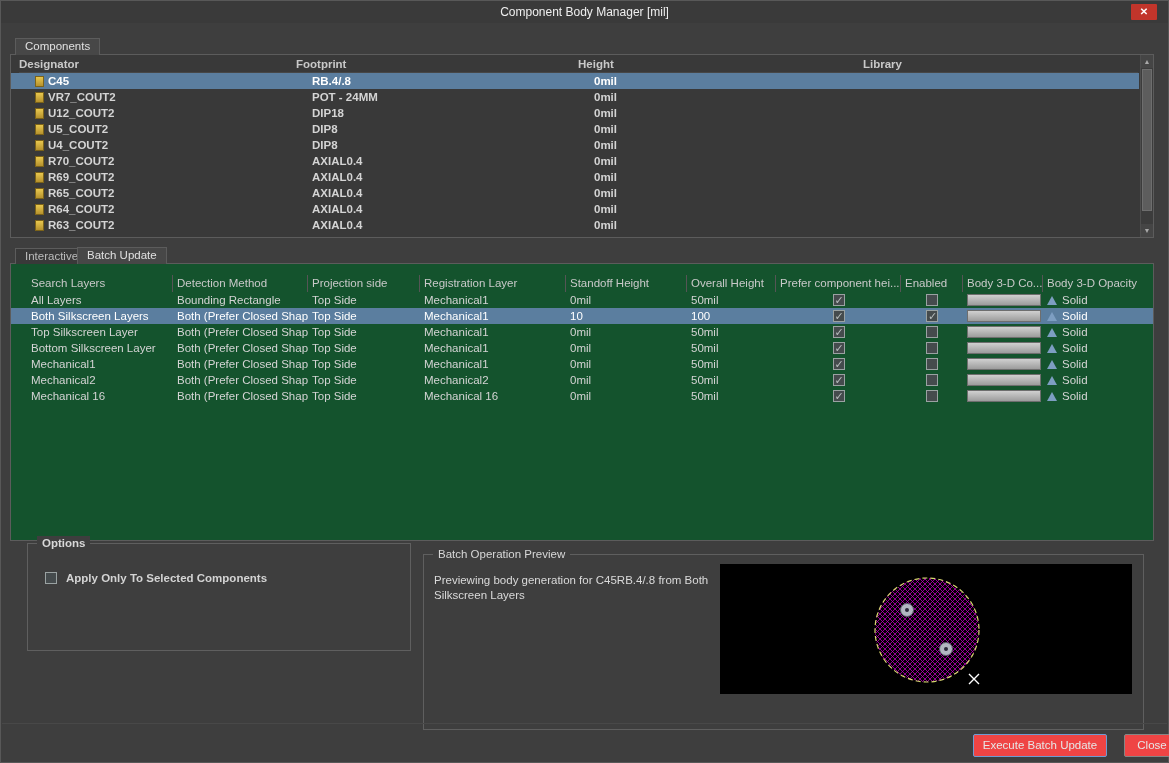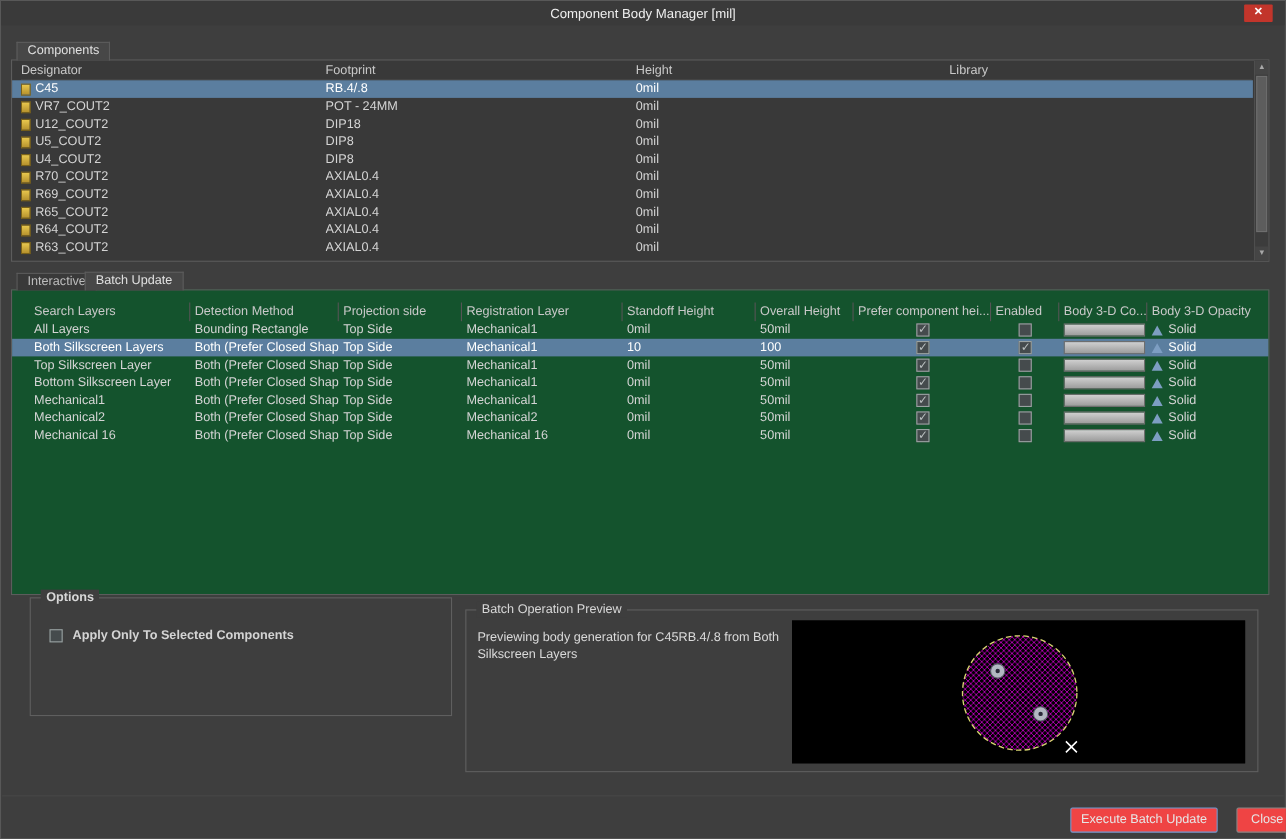--- a/index.html
+++ b/index.html
@@ -26,25 +26,25 @@
     background:#474747; border:1px solid #5c5c5c; border-bottom:none; color:#e0e0e0; z-index:3; }
   .tab.inactive { background:#393939; color:#bdbdbd; height:16px; }
 
   .components-tab { left:14px; top:37px; }
   .tab-interactive { left:14px; top:247px; }
   .tab-batch { left:76px; top:246px; }
 
   
   .components-panel { position:absolute; left:9px; top:53px; width:1144px; height:184px;
     border:1px solid #5c5c5c; background:#393939; }
-  .cgrid { display:grid; grid-template-columns:277px 282px 285px 1fr; }
+  .cgrid { display:grid; grid-template-columns:277px 282px 285px 1fr;font-weight:bold; }
   .components-header { position:absolute; top:0; left:8px; right:15px; height:18px;
     line-height:18px; color:#c9c9c9; border-bottom:1px solid #474747; }
   .components-body { position:absolute; top:18px; left:0; right:14px; bottom:0; }
-  .crow { height:16px; line-height:16px; padding-left:8px; }
+  .crow { height:16px; line-height:16px; padding-left:24px; }
   .crow.sel { background:#5b7e9f; color:#fff; }
   .cell { overflow:hidden; white-space:nowrap; }
   .dcell { display:flex; align-items:center; gap:4px; }
   .comp-icon { width:9px; height:11px; flex:0 0 9px;
     background:linear-gradient(180deg,#e9c84e,#b5912d); border:1px solid #7c6319; }
 
   
   .scrollbar { position:absolute; top:0; right:0; bottom:0; width:13px; background:#3c3c3c;
     border-left:1px solid #4e4e4e; }
   .sb-btn { position:absolute; left:0; width:12px; height:13px; color:#a8a8a8; font-size:7px;
@@ -80,21 +80,21 @@
     border-bottom:9px solid #7d9ec2; display:inline-block; }
 
   
   .groupbox { position:absolute; border:1px solid #5f5f5f; }
   .groupbox-title { position:absolute; top:-8px; left:9px; background:#3e3e3e; padding:0 5px;
     color:#d8d8d8; line-height:14px; }
   .options-box { left:26px; top:542px; width:384px; height:108px;font-weight:bold; }
   .options-content { padding-top:27px; }
   .opt-row { display:flex; align-items:center; gap:9px; margin:0 0 19px 17px; height:14px; }
 
-  .preview-box { left:422px; top:553px; width:721px; height:148px;padding-left:31px; }
+  .preview-box { left:422px; top:553px; width:721px; height:176px;padding-left:31px; }
   .preview-desc { position:absolute; left:10px; top:18px; width:292px; line-height:15px; color:#dadada; }
   .preview-canvas { position:absolute; left:296px; top:9px; width:412px; height:130px; background:#000; }
 
   
   .footer-sep { position:absolute; left:1px; right:1px; top:722px; border-top:1px solid #484848; }
   .btn { position:absolute; height:23px; background:#ef4444; border:1px solid #858585;
     color:#e6e6e6; text-align:center; line-height:21px; border-radius:2px;margin-left:26px; }
   .btn-execute { left:946px; top:733px; width:134px; border:1px solid #6f9bd1; }
   .btn-close { left:1097px; top:733px; width:56px;text-align:center; }
 </style>

